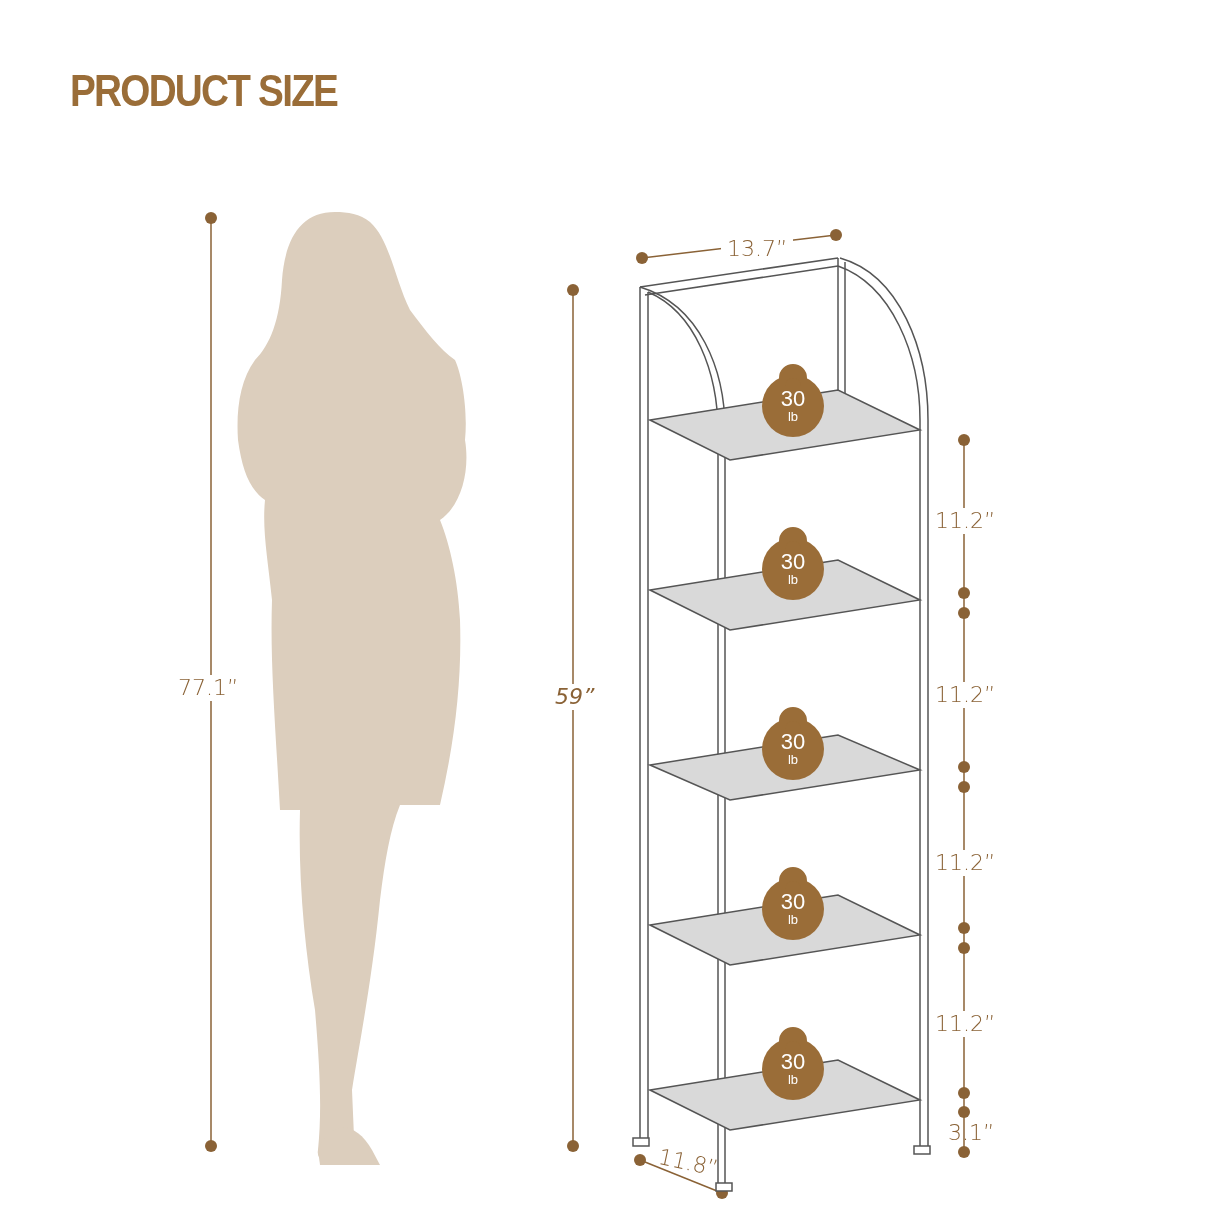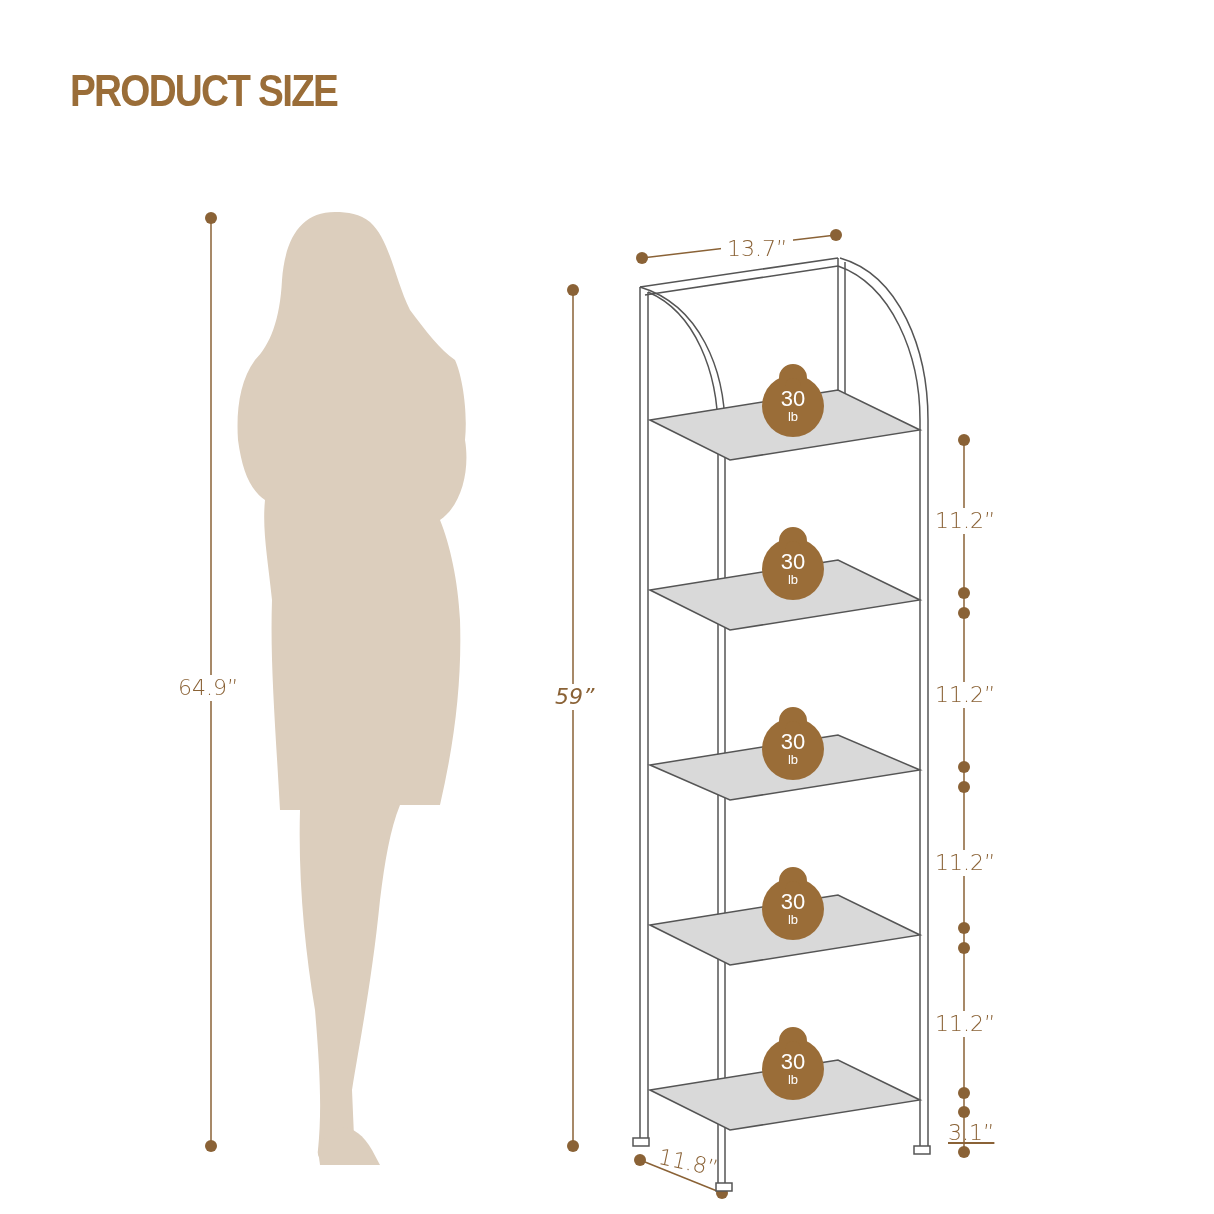--- a/index.html
+++ b/index.html
@@ -112,21 +112,21 @@
 </div>
 <div style="position:absolute;left:773px;top:891px;width:40px;text-align:center;color:#fff;line-height:1;">
   <div style="font-size:22px;">30</div>
   <div style="font-size:13px;">lb</div>
 </div>
 <div style="position:absolute;left:773px;top:1051px;width:40px;text-align:center;color:#fff;line-height:1;">
   <div style="font-size:22px;">30</div>
   <div style="font-size:13px;">lb</div>
 </div>
 
-<div class="lbl" style="left:178px;top:675px;">64.9”</div>
+<div class="lbl" style="left:178px;top:675px;">77.1”</div>
 <div class="lbl" style="left:555px;top:684px;font-style:italic;">59”</div>
 <div class="lbl" style="left:721px;top:236px;padding:2px 6px;">13.7”</div>
 <div class="lbl" style="left:658px;top:1150px;transform:rotate(12deg);background:transparent;">11.8”</div>
 <div class="lbl" style="left:935px;top:508px;">11.2”</div>
 <div class="lbl" style="left:935px;top:682px;">11.2”</div>
 <div class="lbl" style="left:935px;top:850px;">11.2”</div>
 <div class="lbl" style="left:935px;top:1011px;">11.2”</div>
-<div class="lbl" style="left:948px;top:1120px;background:transparent;text-decoration:underline;">3.1”</div>
+<div class="lbl" style="left:948px;top:1120px;background:transparent;">3.1”</div>
 
 </body></html>

